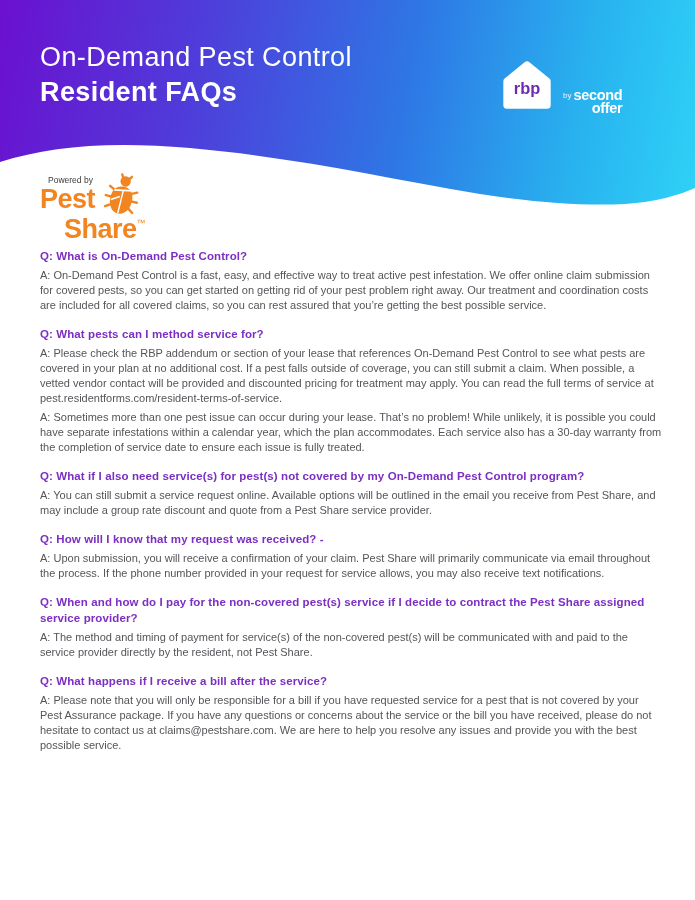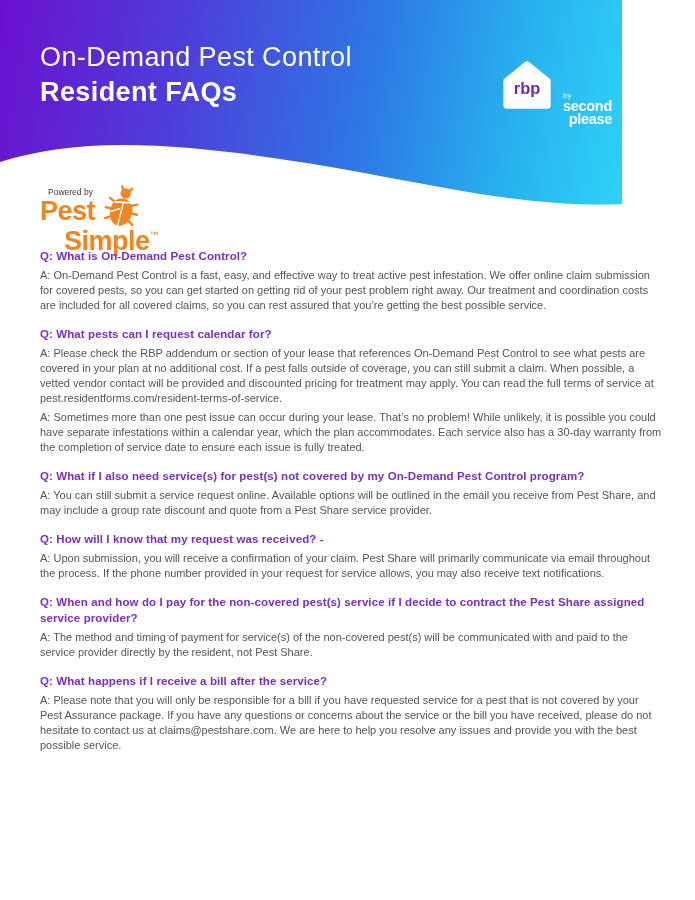--- a/index.html
+++ b/index.html
@@ -7,21 +7,21 @@
   body {
     font-family: "Liberation Sans", sans-serif;
     background: #ffffff;
     position: relative;
     overflow: hidden;
   }
 
   
   .header {
     position: relative;
-    width: 622px;
+    width: 695px;
     height: 210px;
     background: linear-gradient(100deg, #6b10cf 0%, #4f3cda 28%, #2e77e5 58%, #28b2ef 82%, #2ed2f7 100%);
   }
   .header-wave {
     position: absolute;
     left: 0; bottom: 0;
     width: 695px; height: 80px;
     display: block;
   }
   .title-block {
@@ -44,28 +44,28 @@
   }
 
   
   .rbp-group {
     position: absolute;
     left: 498px; top: 56px;
     display: flex;
     align-items: flex-start;
   }
   .rbp-house { width: 58px; height: 60px; display: block; }
-  .sn-block { display: flex; margin-left: 7px; margin-top: 33px; flex-direction: column; }
+  .sn-block { display: flex; margin-left: 7px; margin-top: 33px; }
   .sn-by { font-size: 8px; color: #eaf6ff; margin-top: 2px; margin-right: 2px; font-weight: 400; }
   .sn-stack { text-align: right; color: #ffffff; font-weight: 700; font-size: 14.5px; line-height: 13px; letter-spacing: -0.3px; }
 
   
   .ps-logo {
     position: absolute;
-    left: 40px; top: 187px;
+    left: 40px; top: 175px;
     width: 150px;
     color: #f08521;
   }
   .ps-powered {
     font-size: 8.5px;
     color: #3b3b3b;
     margin-left: 8px;
     margin-bottom: 2px;
     font-weight: 400;
   }
@@ -126,34 +126,34 @@
   <div class="rbp-group">
     <svg class="rbp-house" viewBox="0 0 60 62">
       <rect x="12" y="13" width="36" height="36" rx="7" fill="#3dd5c0" transform="rotate(45 30 31)"></rect>
       <path d="M30 9 L51 26 L51 51 L9 51 L9 26 Z" fill="#ffffff" stroke="#ffffff" stroke-width="7" stroke-linejoin="round"></path>
       <text x="30" y="39" text-anchor="middle" font-family="Liberation Sans, sans-serif" font-size="17" font-weight="bold" fill="#6c2bb2">rbp</text>
     </svg>
     <div class="sn-block">
       <span class="sn-by">by</span>
       <div class="sn-stack">
         <div>second</div>
-        <div>please</div>
+        <div>offer</div>
       </div>
     </div>
   </div>
 
   <svg class="header-wave" viewBox="0 0 695 80" preserveAspectRatio="none">
     <path d="M0,32 C50,16 110,11 190,18 C300,28 380,47 480,64 C540,73 585,76 625,74 C655,72 680,65 695,58 L695,80 L0,80 Z" fill="#ffffff"></path>
   </svg>
 </div>
 
 <div class="ps-logo">
   <div class="ps-powered">Powered by</div>
   <div class="ps-pest">Pest</div>
-  <div class="ps-share"><span>Simple</span><span class="ps-tm">™</span></div>
+  <div class="ps-share"><span>Share</span><span class="ps-tm">™</span></div>
   <svg class="ps-bug" viewBox="0 0 40 48">
     <g transform="rotate(14 20 24)" stroke="#f08521" fill="none" stroke-width="2.4" stroke-linecap="round">
       <line x1="15" y1="3" x2="18" y2="8"></line>
         <line x1="25" y1="3" x2="22" y2="8"></line>
       <line x1="6" y1="17" x2="12" y2="20"></line>
         <line x1="34" y1="17" x2="28" y2="20"></line>
       <line x1="4" y1="27" x2="11" y2="27"></line>
         <line x1="36" y1="27" x2="29" y2="27"></line>
       <line x1="6" y1="38" x2="12" y2="34"></line>
         <line x1="34" y1="38" x2="28" y2="34"></line>
@@ -167,21 +167,21 @@
     </g>
   </svg>
 </div>
 
 <div class="faq-list">
   <div>
     <div class="faq-q">Q: What is On-Demand Pest Control?</div>
     <div class="faq-a">A: On-Demand Pest Control is a fast, easy, and effective way to treat active pest infestation. We offer online claim submission for covered pests, so you can get started on getting rid of your pest problem right away. Our treatment and coordination costs are included for all covered claims, so you can rest assured that you’re getting the best possible service.</div>
   </div>
   <div>
-    <div class="faq-q">Q: What pests can I request calendar for?</div>
+    <div class="faq-q">Q: What pests can I method service for?</div>
     <div class="faq-a">A: Please check the RBP addendum or section of your lease that references On-Demand Pest Control to see what pests are covered in your plan at no additional cost. If a pest falls outside of coverage, you can still submit a claim. When possible, a vetted vendor contact will be provided and discounted pricing for treatment may apply. You can read the full terms of service at pest.residentforms.com/resident-terms-of-service.</div>
   </div>
   <div>
     <div class="faq-a">A: Sometimes more than one pest issue can occur during your lease. That’s no problem! While unlikely, it is possible you could have separate infestations within a calendar year, which the plan accommodates. Each service also has a 30-day warranty from the completion of service date to ensure each issue is fully treated.</div>
   </div>
   <div>
     <div class="faq-q">Q: What if I also need service(s) for pest(s) not covered by my On-Demand Pest Control program?</div>
     <div class="faq-a">A: You can still submit a service request online. Available options will be outlined in the email you receive from Pest Share, and may include a group rate discount and quote from a Pest Share service provider.</div>
   </div>
   <div>

